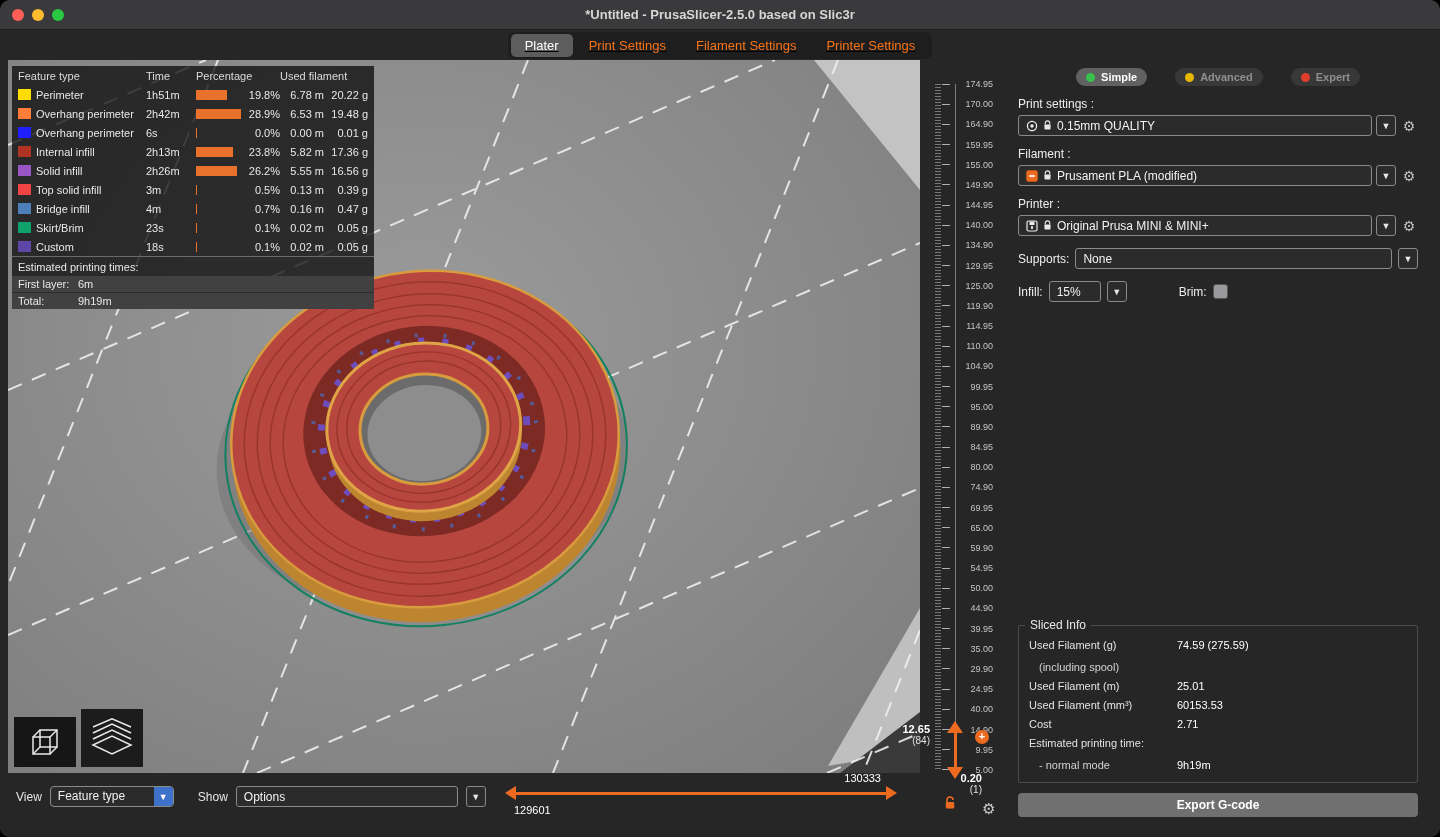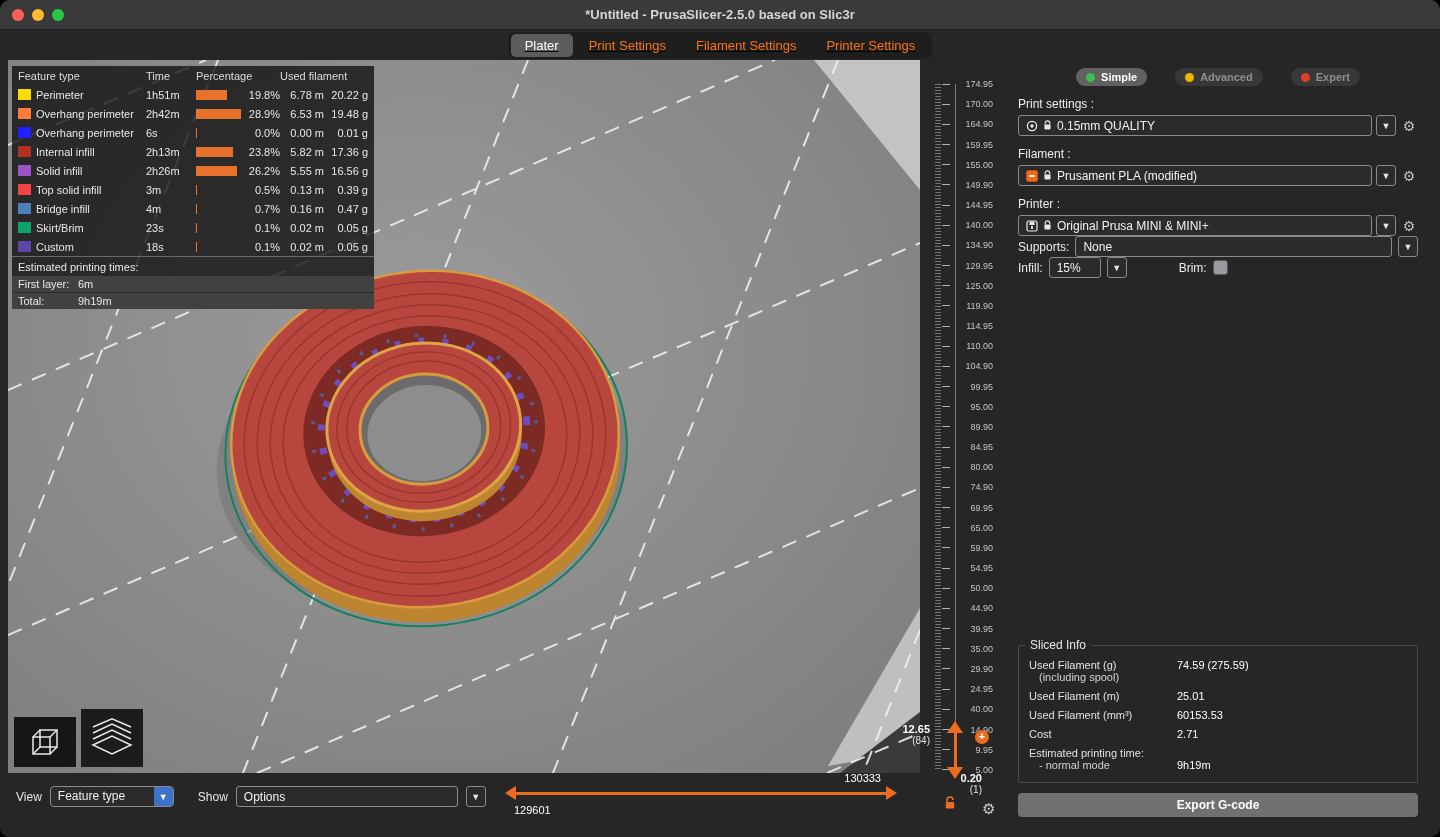--- a/index.html
+++ b/index.html
@@ -84,30 +84,30 @@
   
   .sidebar { width:428px; background:#262626; display:flex; flex-direction:column; padding:0 14px; }
   .mode-row { margin-top:8px; display:flex; justify-content:center; gap:28px; }
   .pill { display:flex; align-items:center; gap:6px; background:#383838; border-radius:11px; padding:3px 10px; font-size:11px; font-weight:bold; color:#8f8f8f; }
   .pill.active { background:#616161; color:#fff; }
   .dot { width:9px; height:9px; border-radius:50%; }
   .group-label { margin:11px 0 4px; font-size:12px; color:#eee; }
   .combo-row { display:flex; align-items:center; gap:4px; }
   .combo.preset { flex:1; }
   .gearbtn { width:18px; text-align:center; font-size:14px; color:#c0c0c0; flex:0 0 auto; }
-  .inline-row { margin-top:0; display:flex; align-items:center; gap:6px; font-size:12px; color:#eee; }
+  .inline-row { margin-top:12px; display:flex; align-items:center; gap:6px; font-size:12px; color:#eee; }
   .combo.supports { flex:1; }
   .combo.small { width:52px; flex:0 0 auto; }
   .brim-label { margin-left:46px; }
   .checkbox { width:15px; height:15px; background:#9a9a9e; border:1px solid #565656; border-radius:3px; }
   .spacer { flex:1; }
   .sliced-info { position:relative; border:1px solid #4a4a4a; border-radius:2px; padding:13px 10px 4px; margin-bottom:10px; }
   .sliced-title { position:absolute; top:-8px; left:6px; background:#262626; padding:0 5px; font-size:12px; color:#e8e8e8; }
   .sirow { display:grid; grid-template-columns:148px 1fr; font-size:11px; color:#e2e2e2; margin-bottom:7px; }
-  .sirow .sub { padding-left:10px; margin-top:0; color:#d2d2d2; }
+  .sirow .sub { padding-left:10px; margin-top:10px; color:#d2d2d2; }
   .sival { color:#fff; }
   .sival.vbottom { align-self:end; }
   .export-btn { height:24px; margin:0 0 12px; background:#707070; border-radius:4px; color:#fff; font-weight:bold; font-size:12px; display:flex; align-items:center; justify-content:center; }
 </style>
 </head>
 <body>
 
 <div class="window">
 
   <div class="titlebar">

